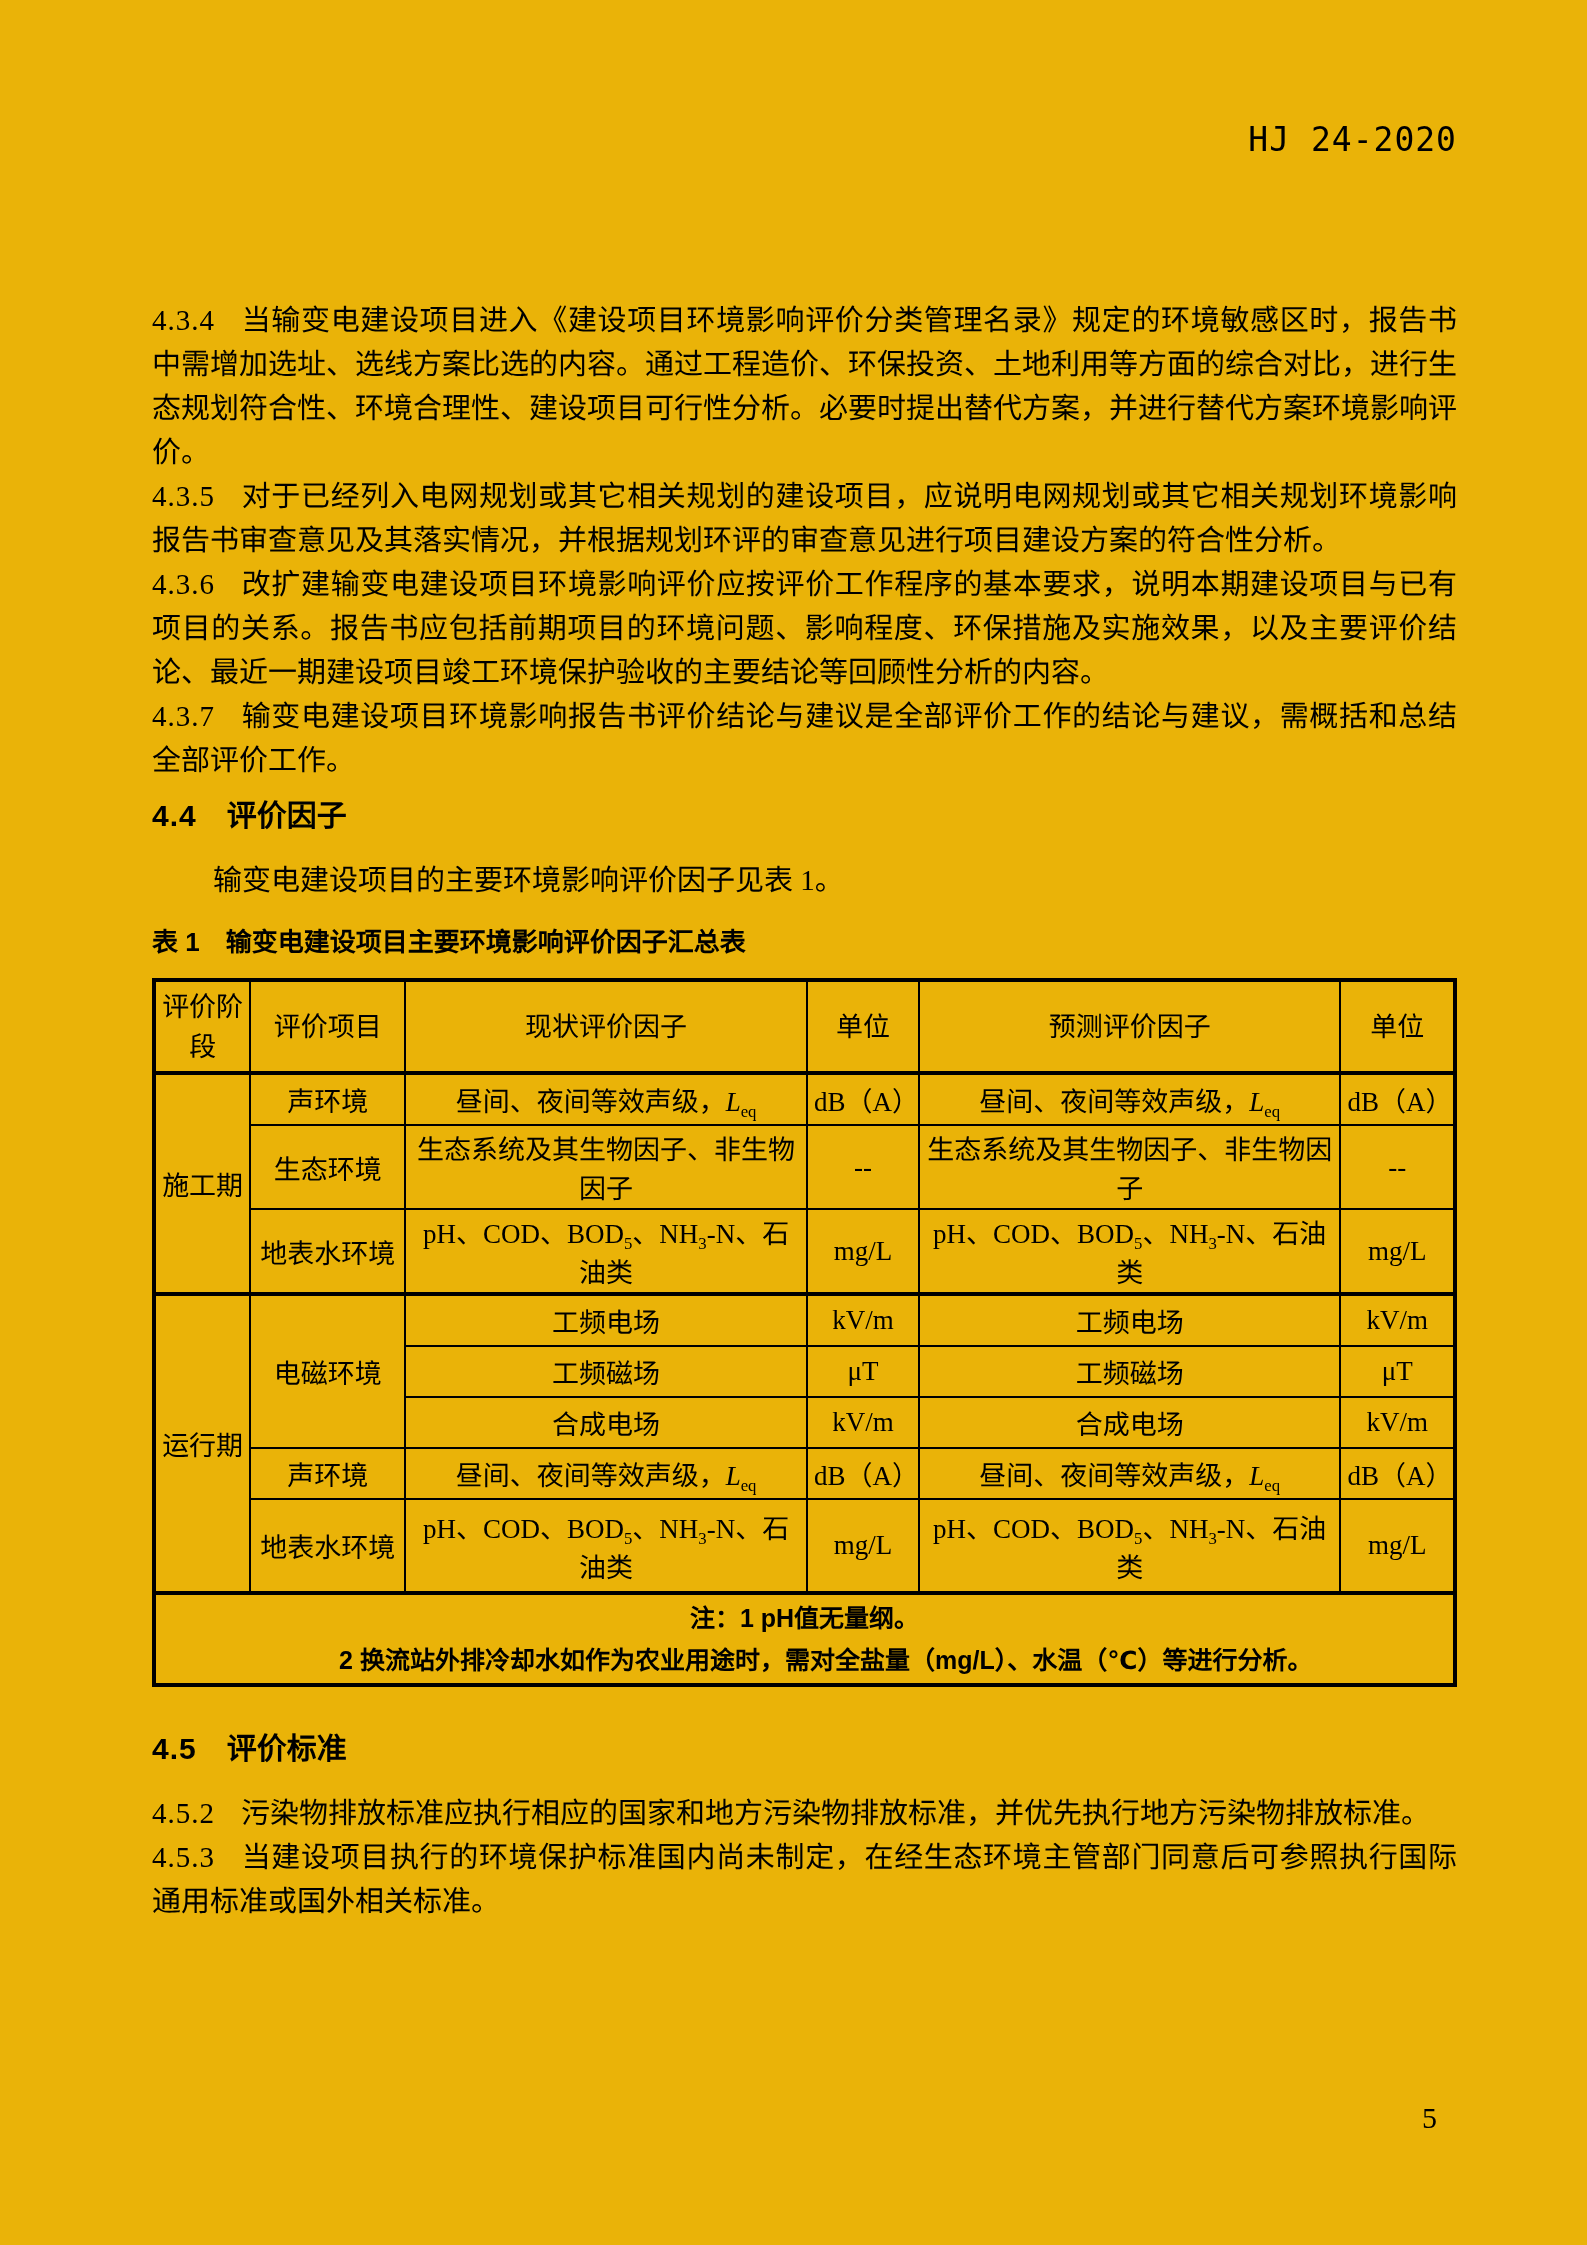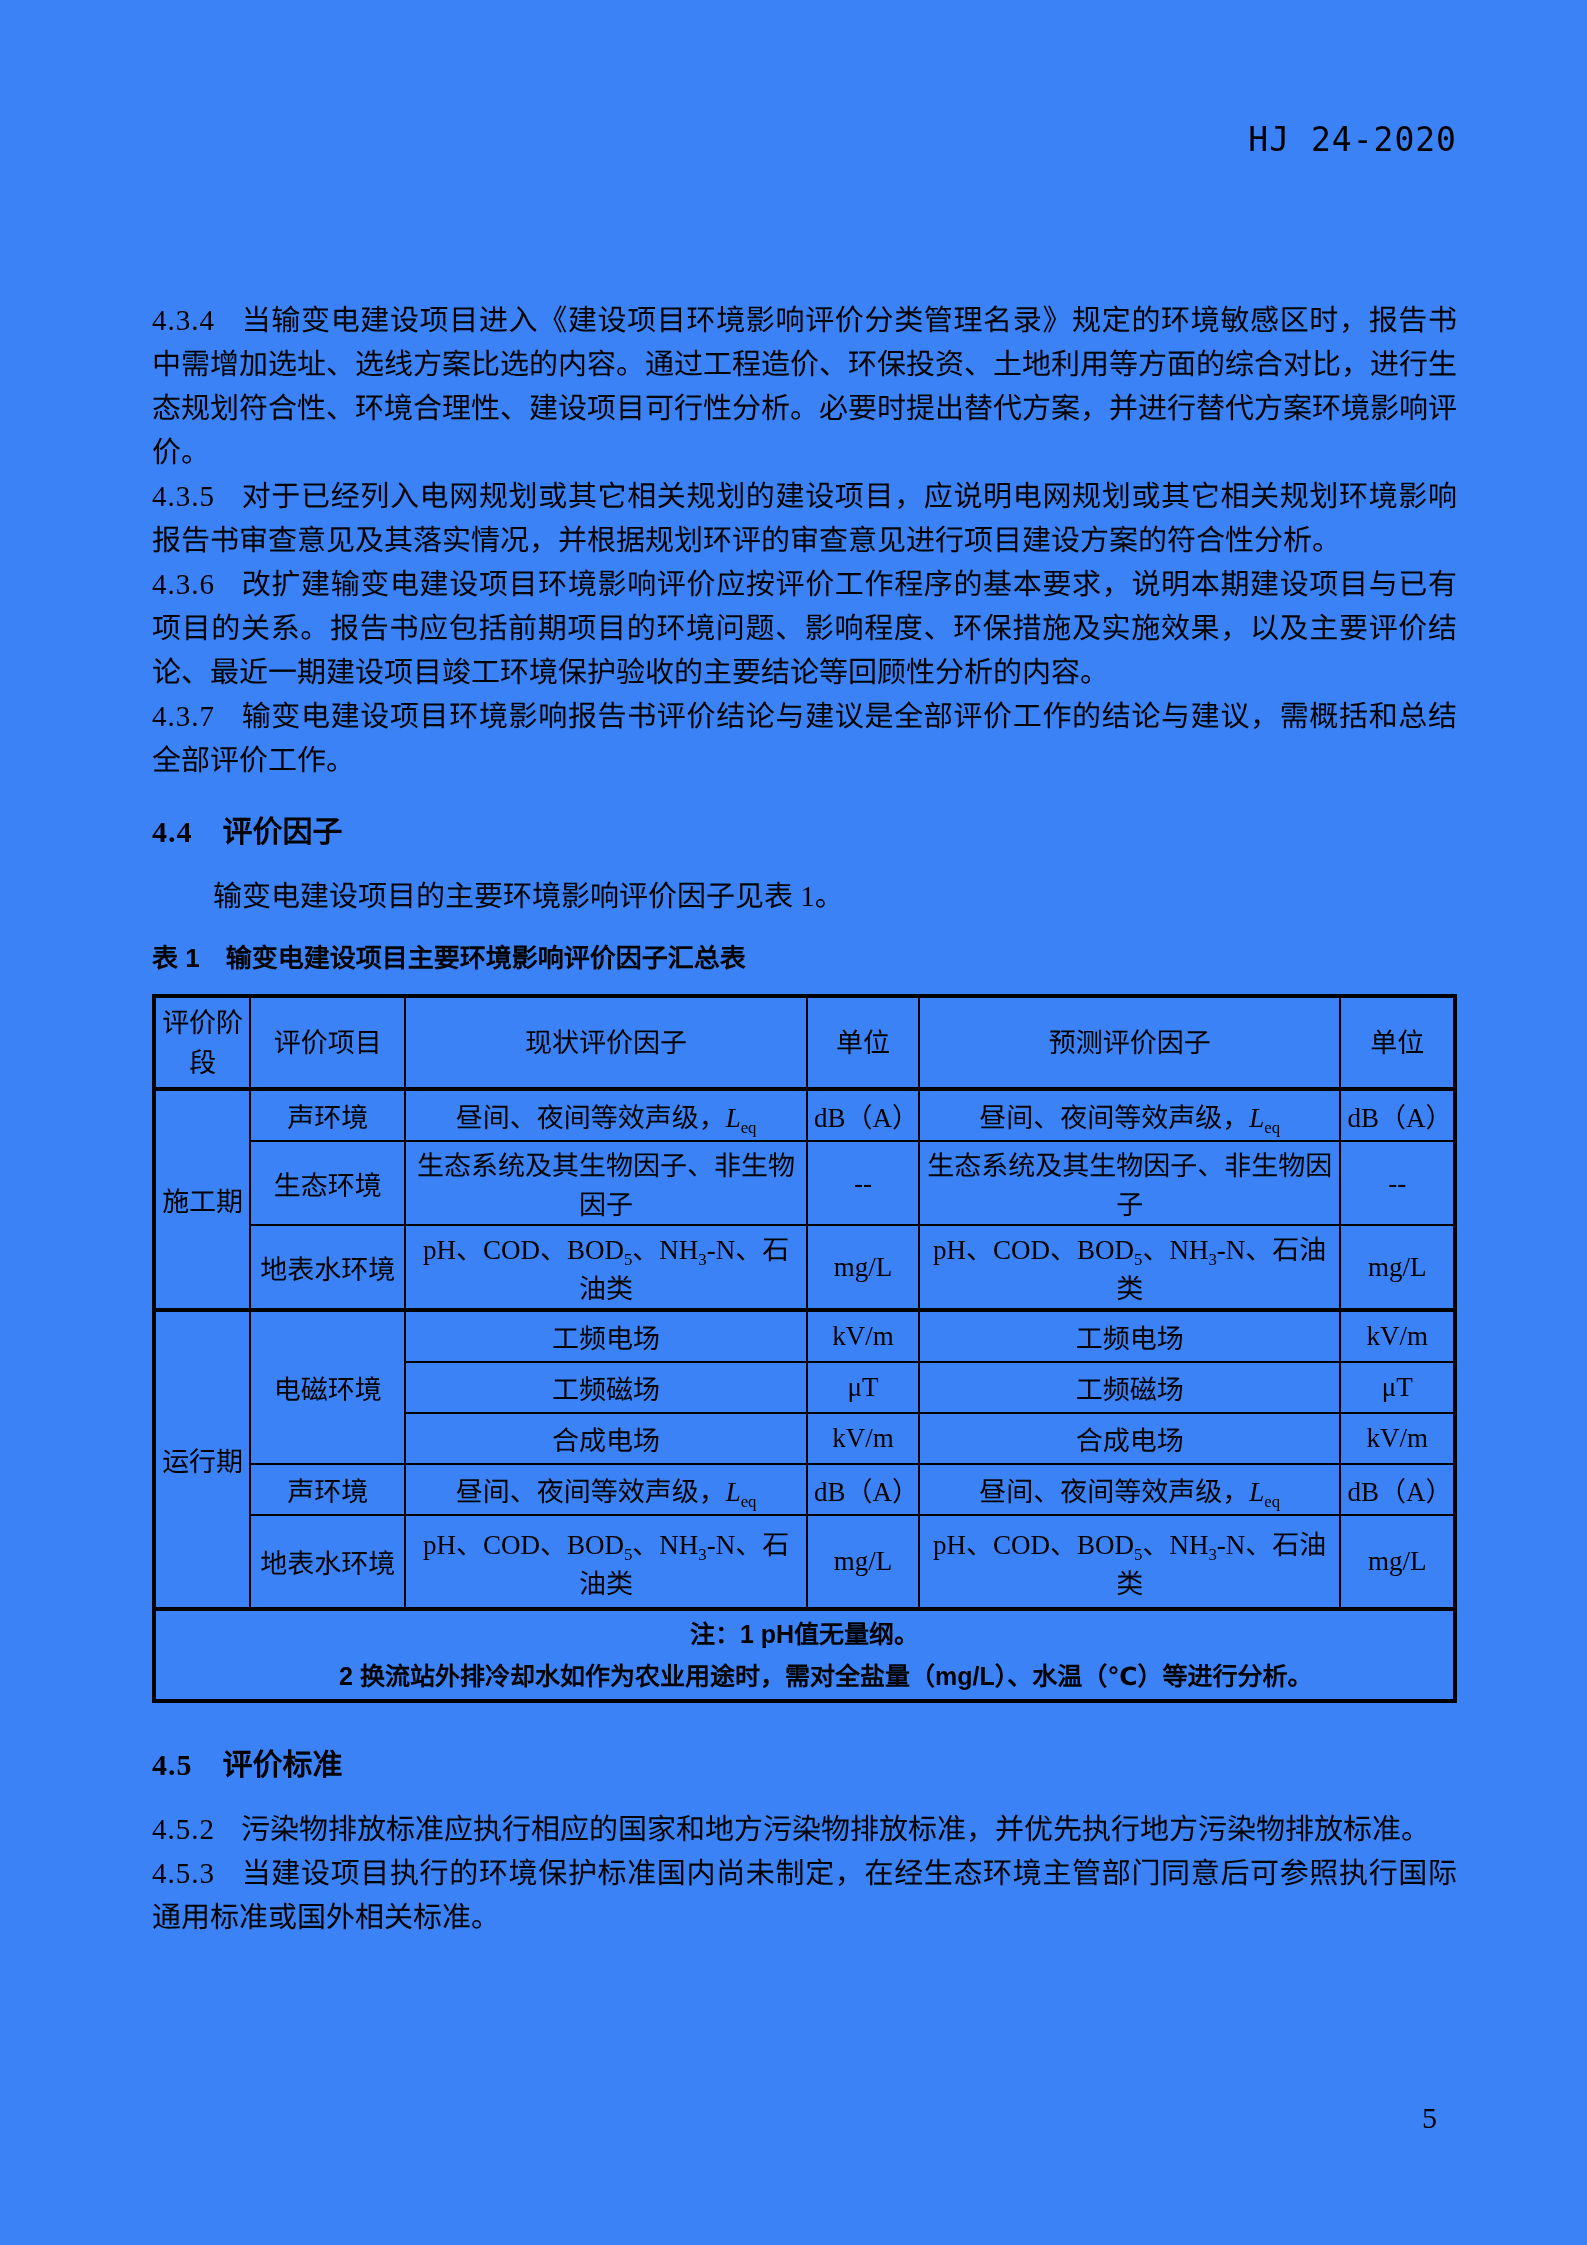--- a/index.html
+++ b/index.html
@@ -1,20 +1,20 @@
 <!DOCTYPE html>
 <html lang="zh-CN"><head>
 <meta charset="utf-8">
 <style>
   html,body{margin:0;padding:0;background:#ffffff;}
   .page{
     position:relative;
     width:1587px;height:2245px;
     margin:0 auto;
-    background:#3b82f6;
+    background:#eab308;
     box-sizing:border-box;
     padding:120px 130px 0 152px;
     font-family:"Liberation Serif","DejaVu Serif",serif;
     color:#000;
     overflow:hidden;
   }
   .doc-header{
     text-align:right;
     font-family:"DejaVu Sans Mono","Liberation Mono",monospace;
     font-size:33px;
@@ -27,25 +27,25 @@
     line-height:44px;
     text-align:justify;
     margin:0;
   }
   .clause .num{
     display:inline-block;
     margin-right:26px;
     letter-spacing:1px;
   }
   .h2{
-    font-family:Liberation Serif, serif;
+    font-family:Liberation Sans, sans-serif;
     font-weight:bold;
     font-size:30px;
     line-height:44px;
-    margin:28px 0 20px 0;
+    margin:12px 0 20px 0;
   }
   .h2 .num{display:inline-block;margin-right:30px;letter-spacing:1px;}
   .intro{
     font-size:29px;
     line-height:44px;
     margin:0;
     text-indent:2.1em;
   }
   .table-title{
     text-align:left;

